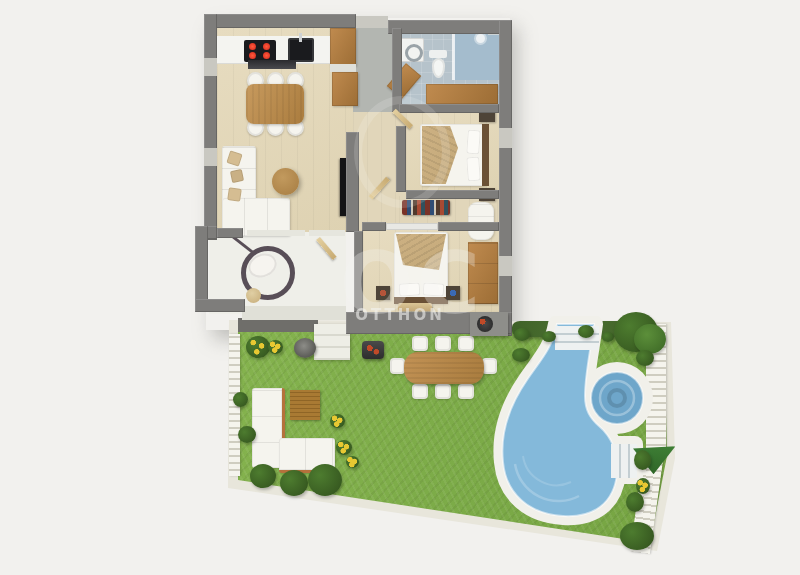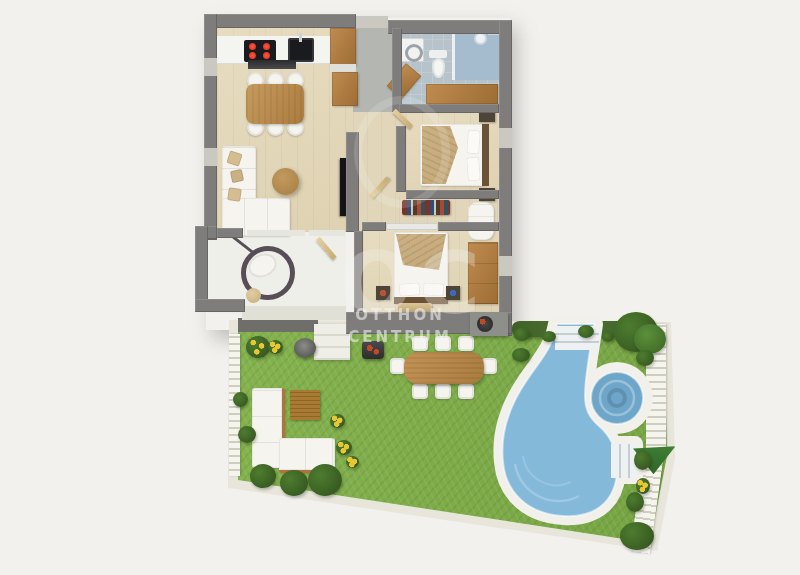--- a/index.html
+++ b/index.html
@@ -224,15 +224,14 @@
   <div class="abs door-leaf" style="left:362px;top:176px;width:26px;transform:rotate(-48deg);transform-origin:right center;"></div>
   <div class="abs door-leaf" style="left:318px;top:236px;width:26px;transform:rotate(50deg);transform-origin:left center;"></div>
 
   <div class="abs" style="left:398px;top:303px;width:34px;height:8px;border-radius:2px;background:linear-gradient(#dcc696,#c3a878);box-shadow:1px 1px 2px rgba(0,0,0,.3);"></div>
   <div class="abs" style="left:470px;top:312px;width:38px;height:24px;background:#8e8e8a;box-shadow:1px 2px 3px rgba(0,0,0,.3);"></div>
   <div class="abs" style="left:477px;top:316px;width:16px;height:16px;border-radius:50%;background:radial-gradient(circle at 35% 35%,#c04a28 0 3px,transparent 3px),radial-gradient(#4a4a4a,#222);"></div>
 
   <div class="abs wm wm-ring" style="left:354px;top:96px;width:80px;height:96px;"></div>
   <div class="abs wm wm-line" style="left:343px;top:306px;width:114px;">OTTHON</div>
   <div class="abs wm wm-mono" style="left:340px;top:240px;width:140px;">OC</div>
-  <div class="abs wm wm-line" style="left:343px;top:328px;width:114px;">CENTRUM</div>
 
 </div>
 
 </body></html>

